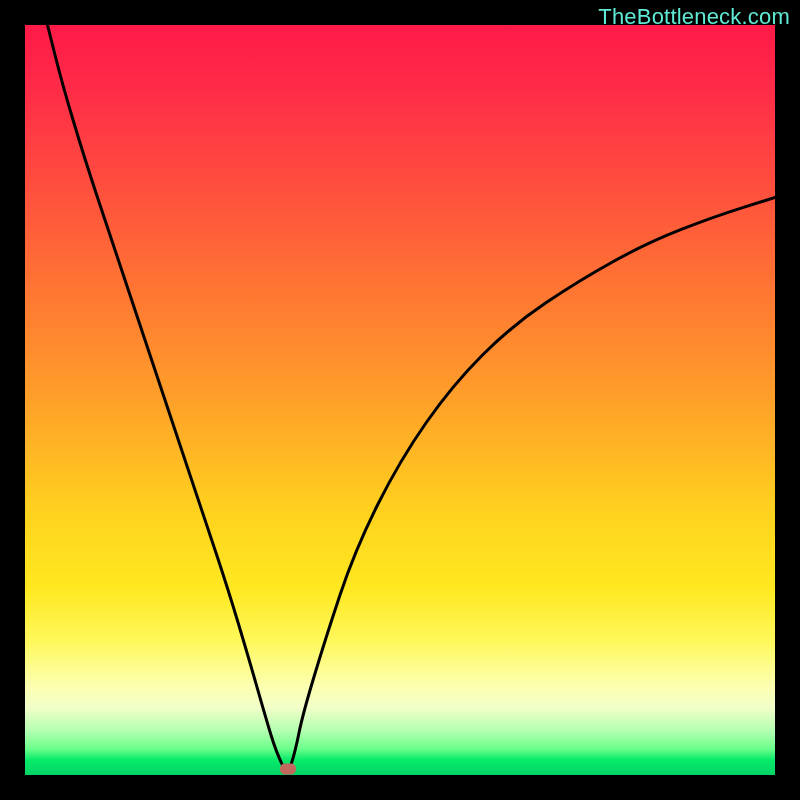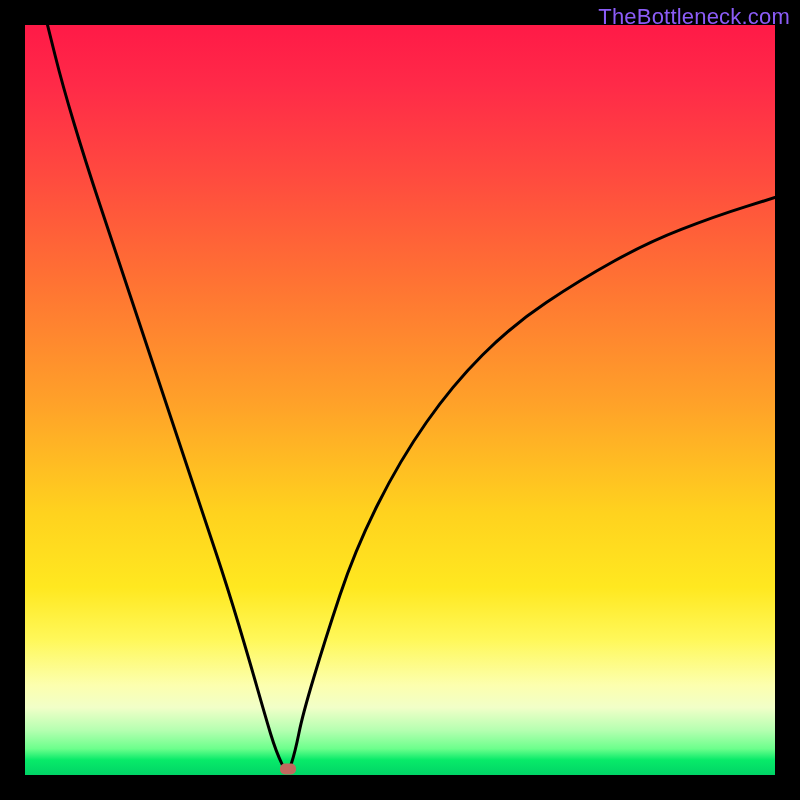--- a/index.html
+++ b/index.html
@@ -14,21 +14,21 @@
   .frame {
     position: relative;
     width: 800px;
     height: 800px;
     background: #000;
   }
   .attribution {
     position: absolute;
     top: 4px;
     right: 10px;
-    color: #8b5cf6;
+    color: #5eead4;
     font-size: 22px;
     font-weight: 500;
     letter-spacing: 0.2px;
     z-index: 10;
   }
   .plot {
     position: absolute;
     left: 25px;
     top: 25px;
     width: 750px;

